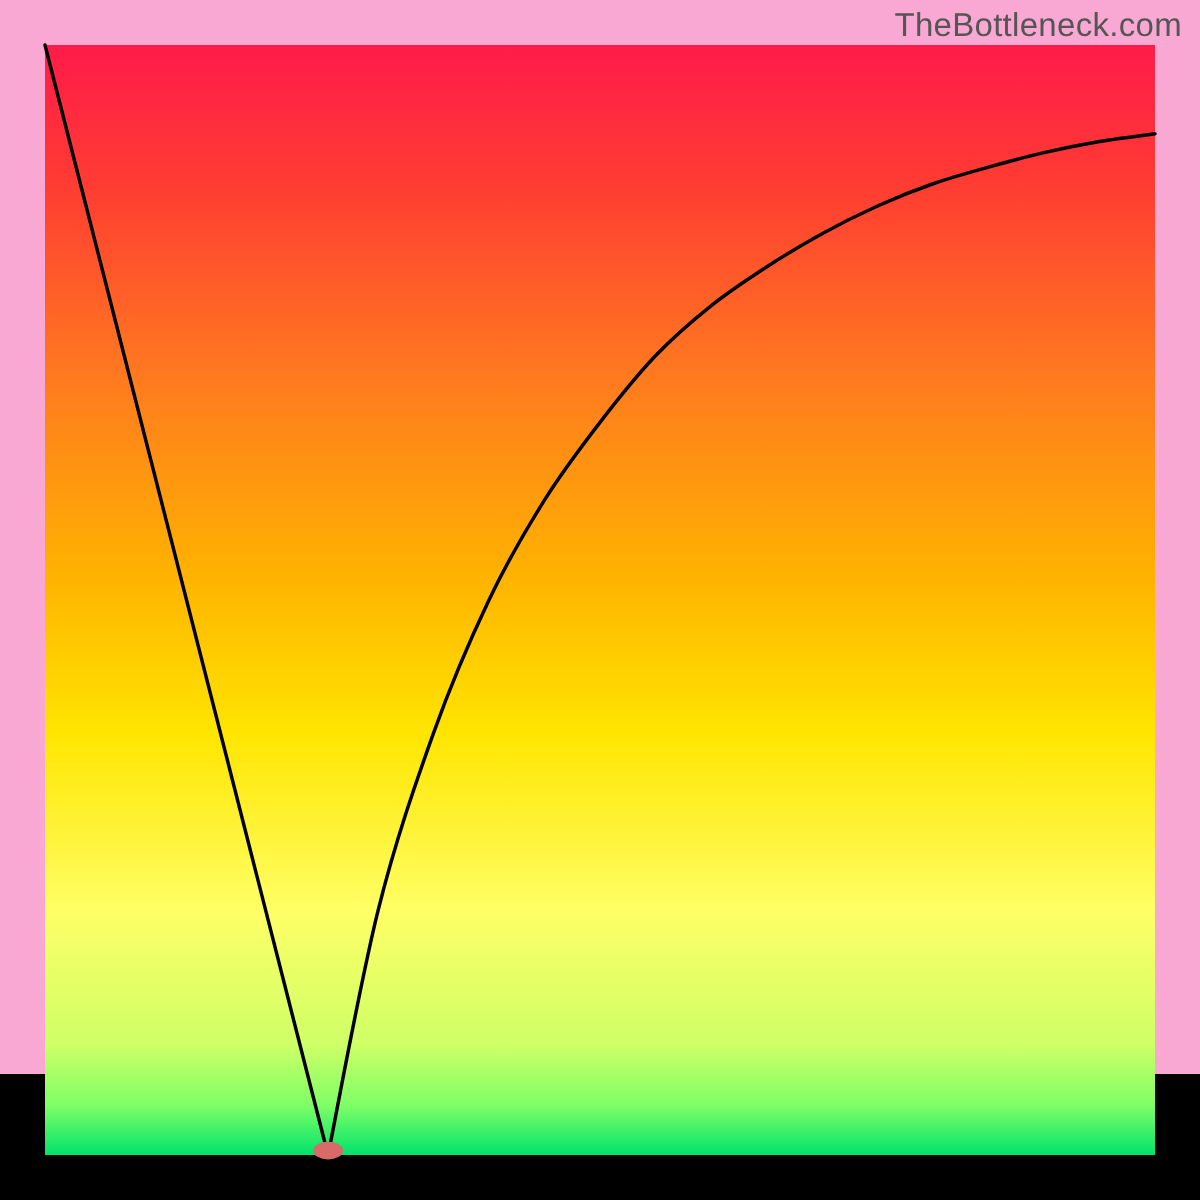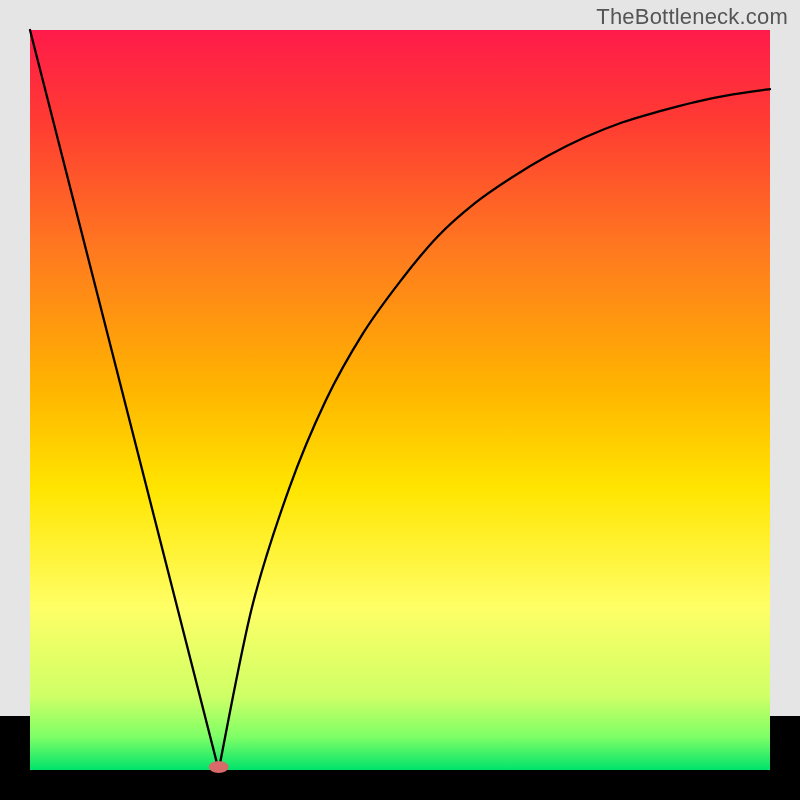--- a/index.html
+++ b/index.html
@@ -9,21 +9,21 @@
     height: 800px;
     overflow: hidden;
     background: #000;
   }
   .frame {
     position: absolute;
     top: 0;
     left: 0;
     width: 800px;
     height: 716px;
-    background: #e5e5e5;
+    background: #f9a8d4;
   }
   .watermark {
     position: absolute;
     top: 4px;
     right: 12px;
     color: #555;
     font-family: Arial, Helvetica, sans-serif;
     font-size: 22px;
     letter-spacing: 0.2px;
     user-select: none;

